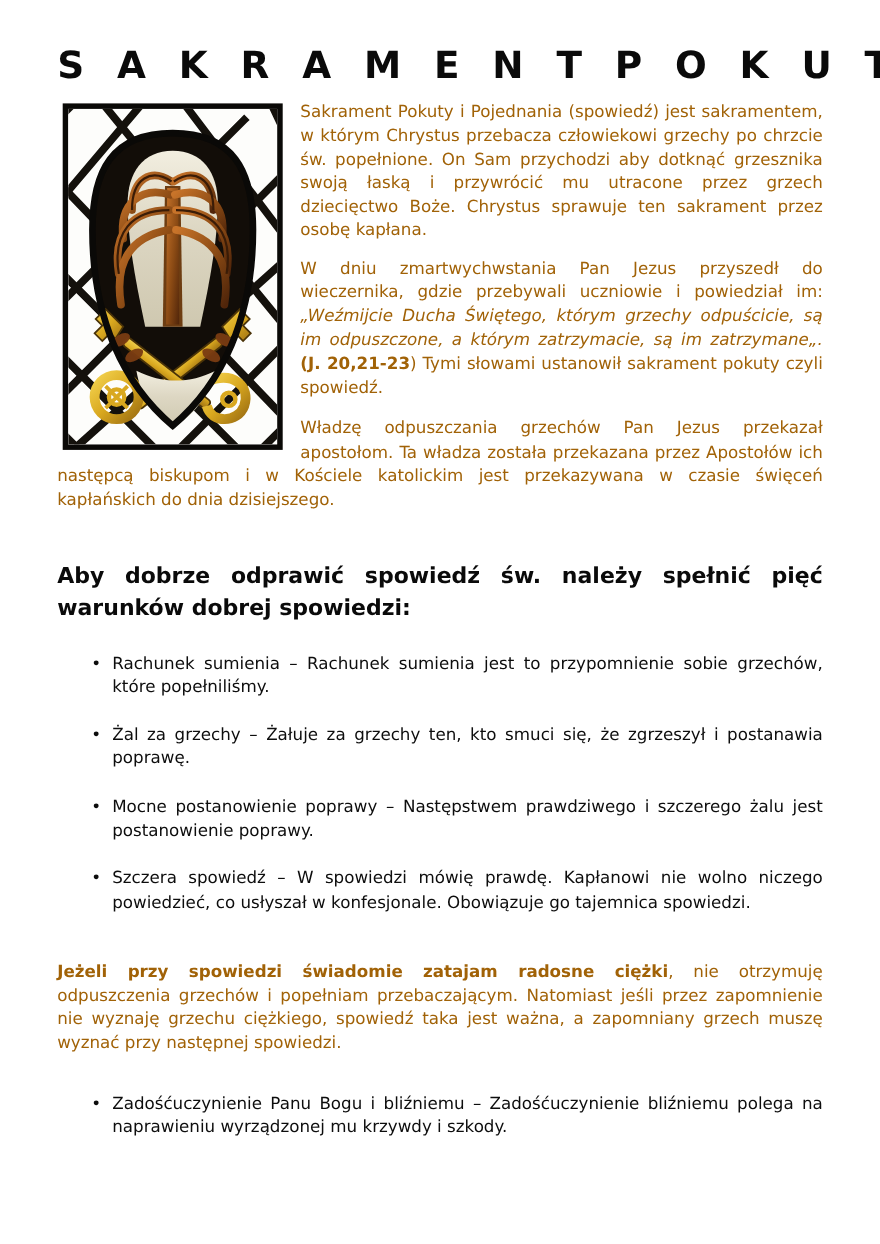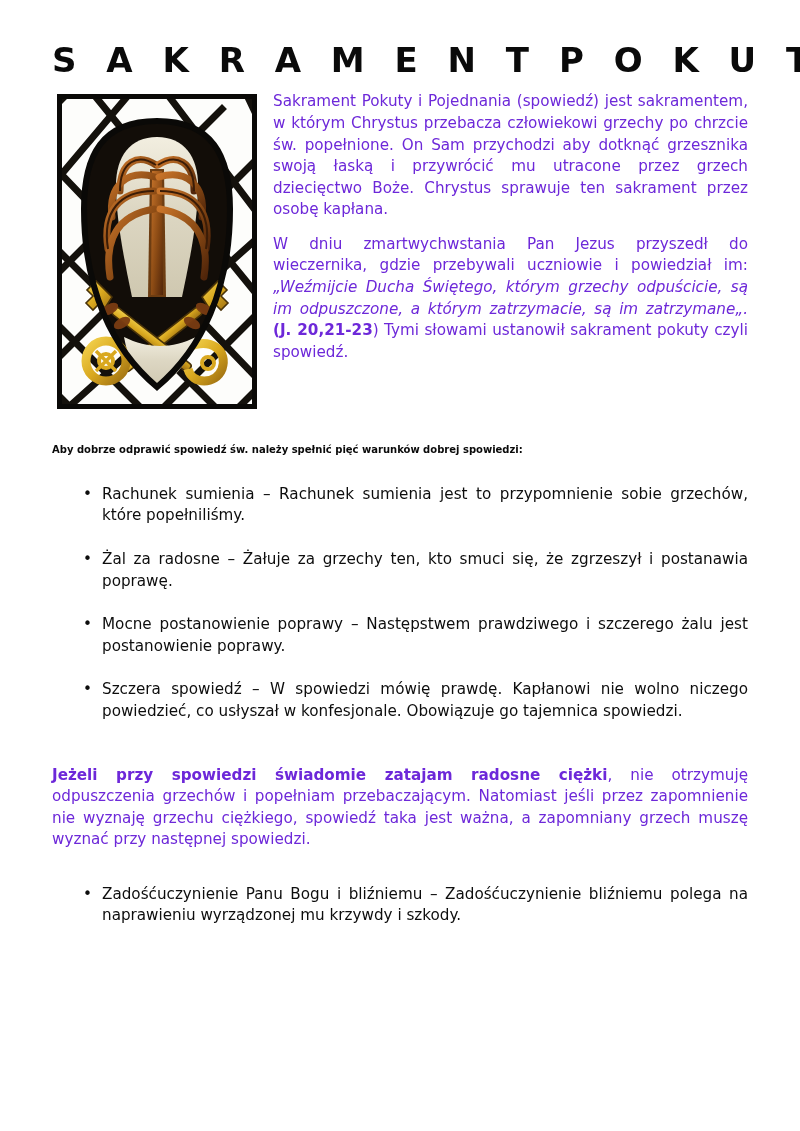--- a/index.html
+++ b/index.html
@@ -50,35 +50,35 @@
     background: #ffffff;
     position: relative;
     overflow: hidden;
   }
   .figure svg { display: block; width: 100%; height: 100%; }
   p.para {
     margin: 0 0 13px 0;
     font-size: 15.2px;
     line-height: 1.42;
     text-align: justify;
-    color: #6d28d9;
+    color: #a16207;
   }
   p.para.tight { margin-bottom: 16px; }
   .spacer-sm { height: 10px; }
   .spacer-md { height: 20px; }
   .spacer-lg { height: 26px; }
 
   em.quote {
     font-style: italic;
   }
   strong.b { font-weight: bold; }
 
   .lead-strong {
     font-weight: bold;
-    font-size: 10px;
+    font-size: 20px;
     line-height: 1.45;
     text-align: justify;
     color: #0a0a0a;
     margin: 0;
   }
 
   
   ul.points {
     list-style: none;
     margin: 0;
@@ -214,38 +214,41 @@
   </div>
 
   <p class="para">
     <span>Sakrament Pokuty i Pojednania (spowiedź) jest sakramentem, w którym Chrystus przebacza człowiekowi grzechy po chrzcie św. popełnione. On Sam przychodzi aby dotknąć grzesznika swoją łaską i przywrócić mu utracone przez grzech dziecięctwo Boże. Chrystus sprawuje ten sakrament przez osobę kapłana.</span>
   </p>
 
   <p class="para tight">
     <span>W dniu zmartwychwstania Pan Jezus przyszedł do wieczernika, gdzie przebywali uczniowie i powiedział im: </span><em class="quote">„Weźmijcie Ducha Świętego, którym grzechy odpuścicie, są im odpuszczone, a którym zatrzymacie, są im zatrzymane„.</em><strong class="b"> (J. 20,21-23</strong><span>) Tymi słowami ustanowił sakrament pokuty czyli spowiedź.</span>
   </p>
 
+  <p class="para">
+    <span>Władzę odpuszczania grzechów Pan Jezus przekazał apostołom. Ta władza została przekazana przez Apostołów ich następcą biskupom i w Kościele katolickim jest przekazywana w czasie święceń kapłańskich do dnia dzisiejszego.</span>
+  </p>
 
   <div class="clear"></div>
 
   <div class="spacer-sm"></div>
 
 
   <div class="spacer-md"></div>
 
   <p class="lead-strong">Aby dobrze odprawić spowiedź św. należy spełnić pięć warunków dobrej spowiedzi:</p>
 
   <div class="spacer-lg"></div>
 
   <ul class="points">
     <li>
       <span class="bullet">•</span><span class="term">Rachunek sumienia</span><span> – Rachunek sumienia jest to przypomnienie sobie grzechów, które popełniliśmy.</span>
     </li>
     <li>
-      <span class="bullet">•</span><span class="term">Żal za radosne</span><span> – Żałuje za grzechy ten, kto smuci się, że zgrzeszył i postanawia poprawę.</span>
+      <span class="bullet">•</span><span class="term">Żal za grzechy</span><span> – Żałuje za grzechy ten, kto smuci się, że zgrzeszył i postanawia poprawę.</span>
     </li>
     <li>
       <span class="bullet">•</span><span class="term">Mocne postanowienie poprawy</span><span> – Następstwem prawdziwego i szczerego żalu jest postanowienie poprawy.</span>
     </li>
     <li>
       <span class="bullet">•</span><span class="term">Szczera spowiedź</span><span> – W spowiedzi mówię prawdę. Kapłanowi nie wolno niczego powiedzieć, co usłyszał w konfesjonale. Obowiązuje go tajemnica spowiedzi.</span>
     </li>
   </ul>
 
   <div class="spacer-md"></div>

